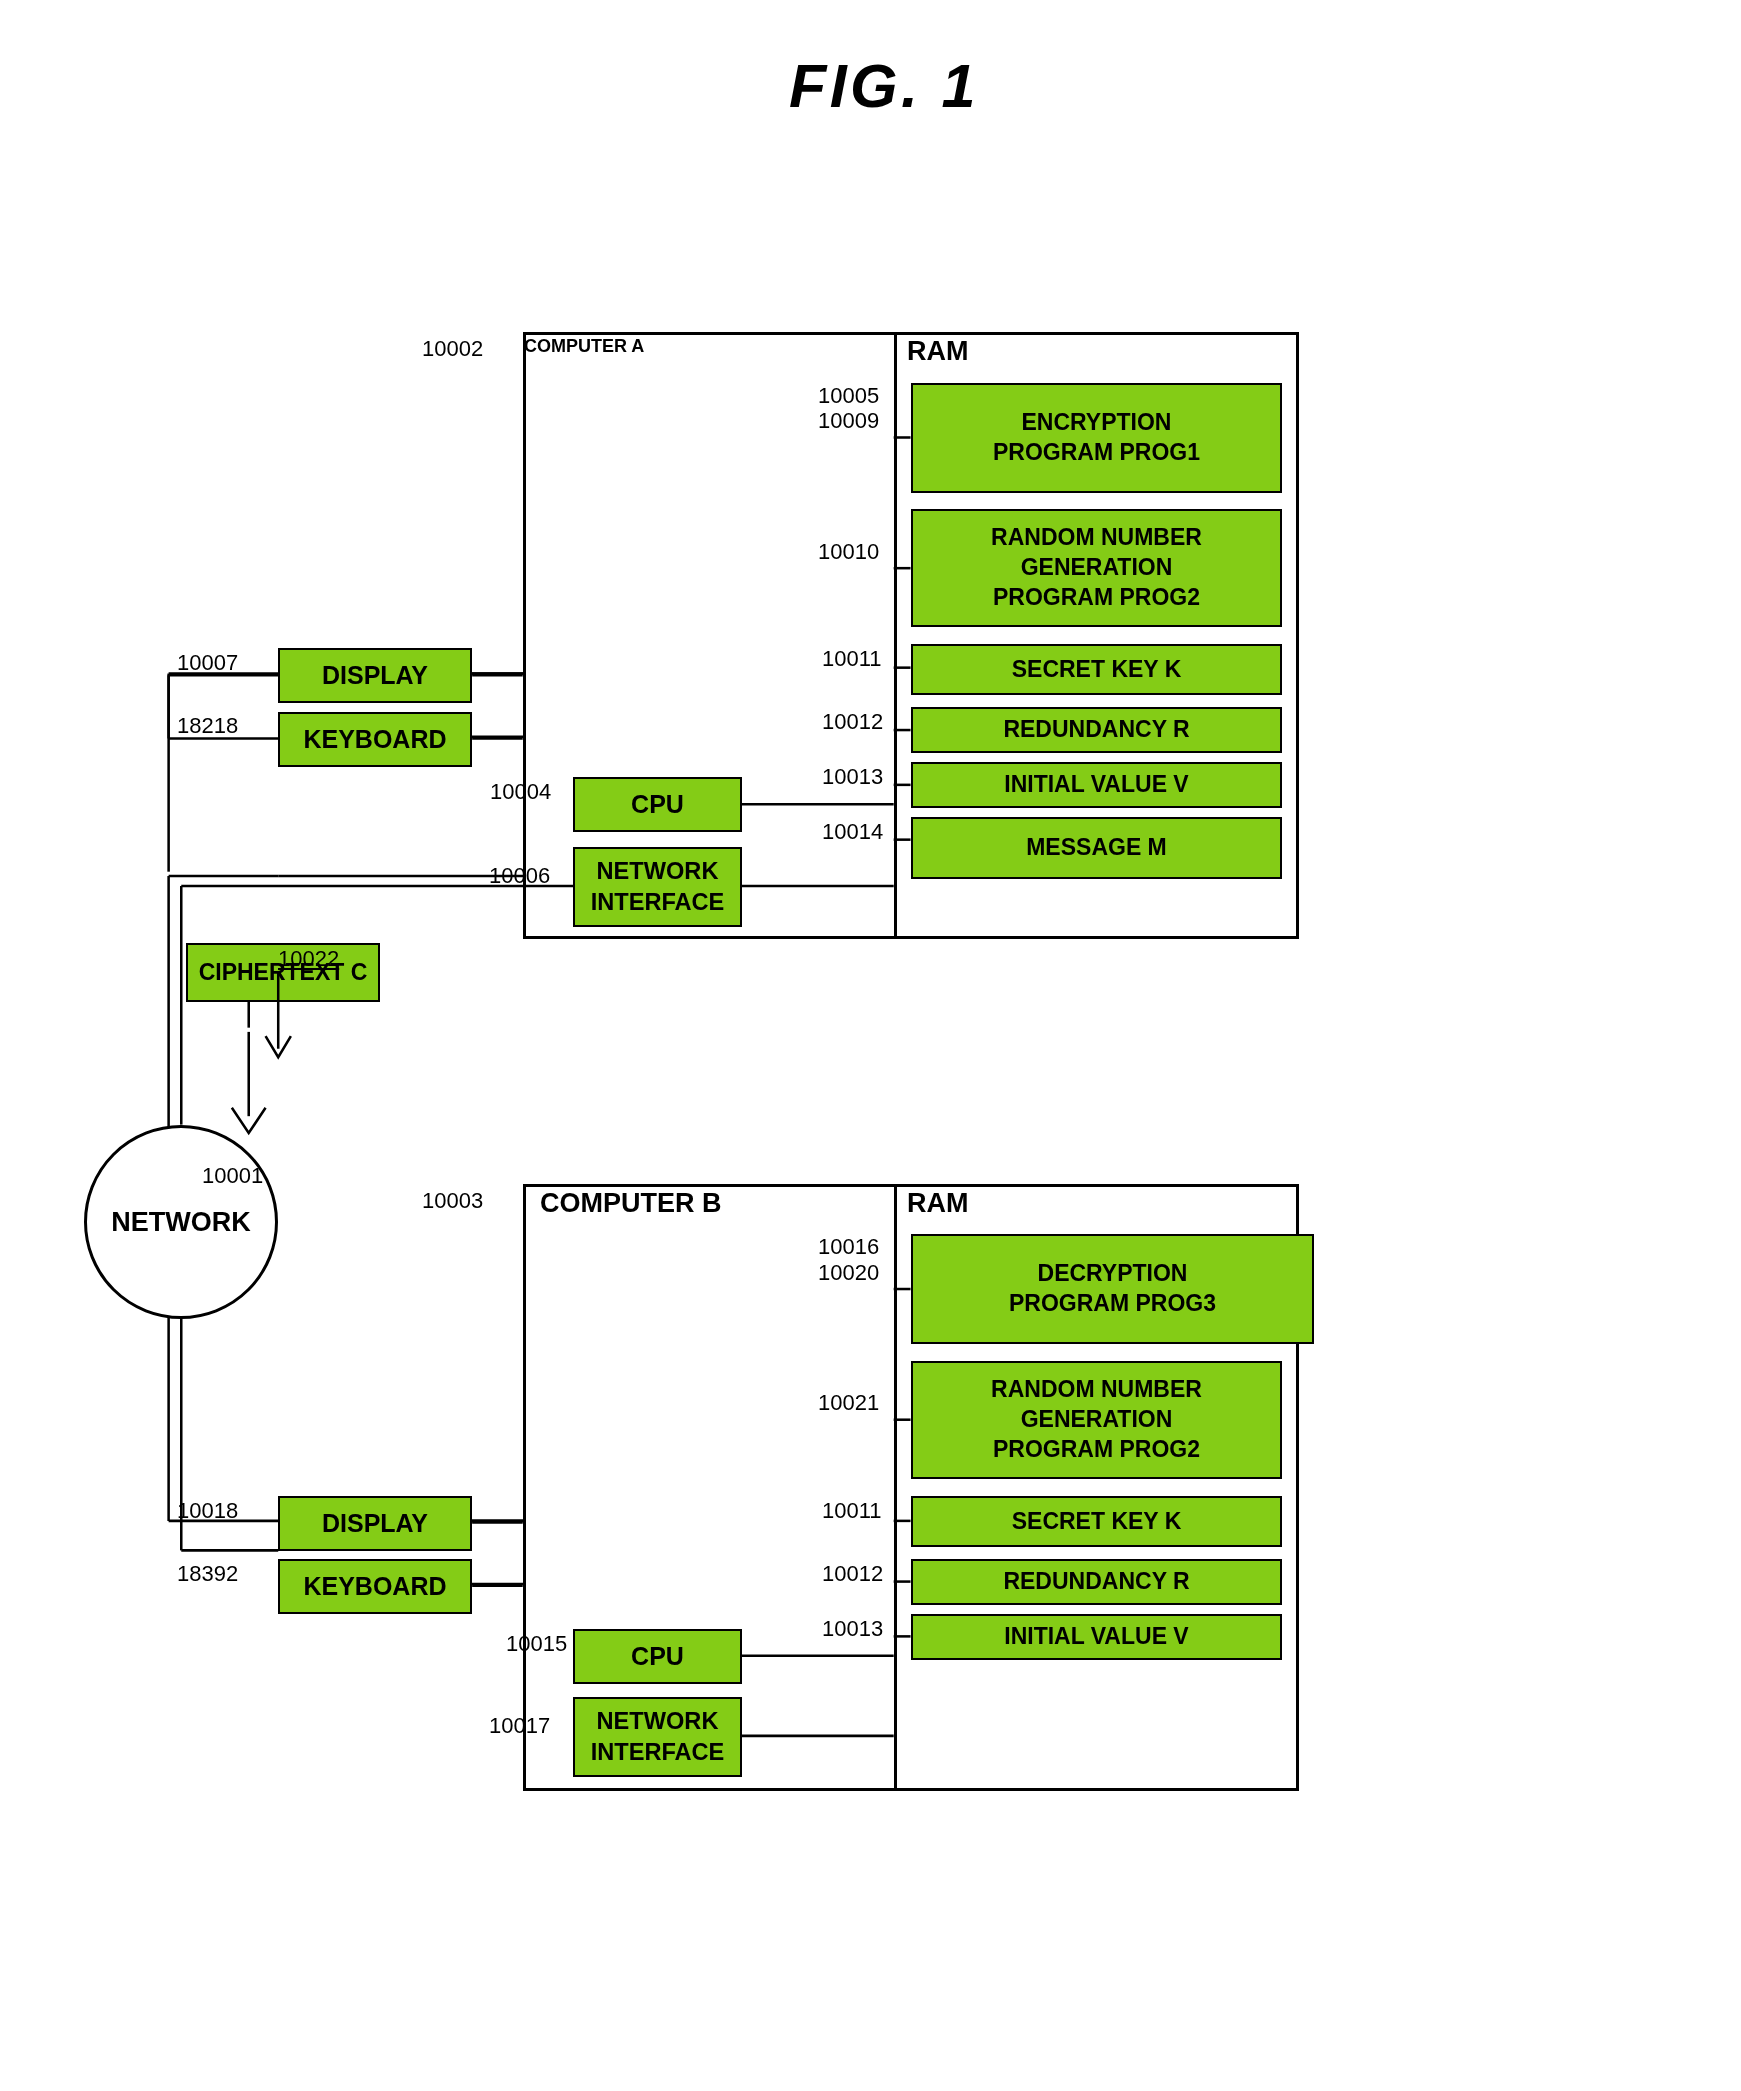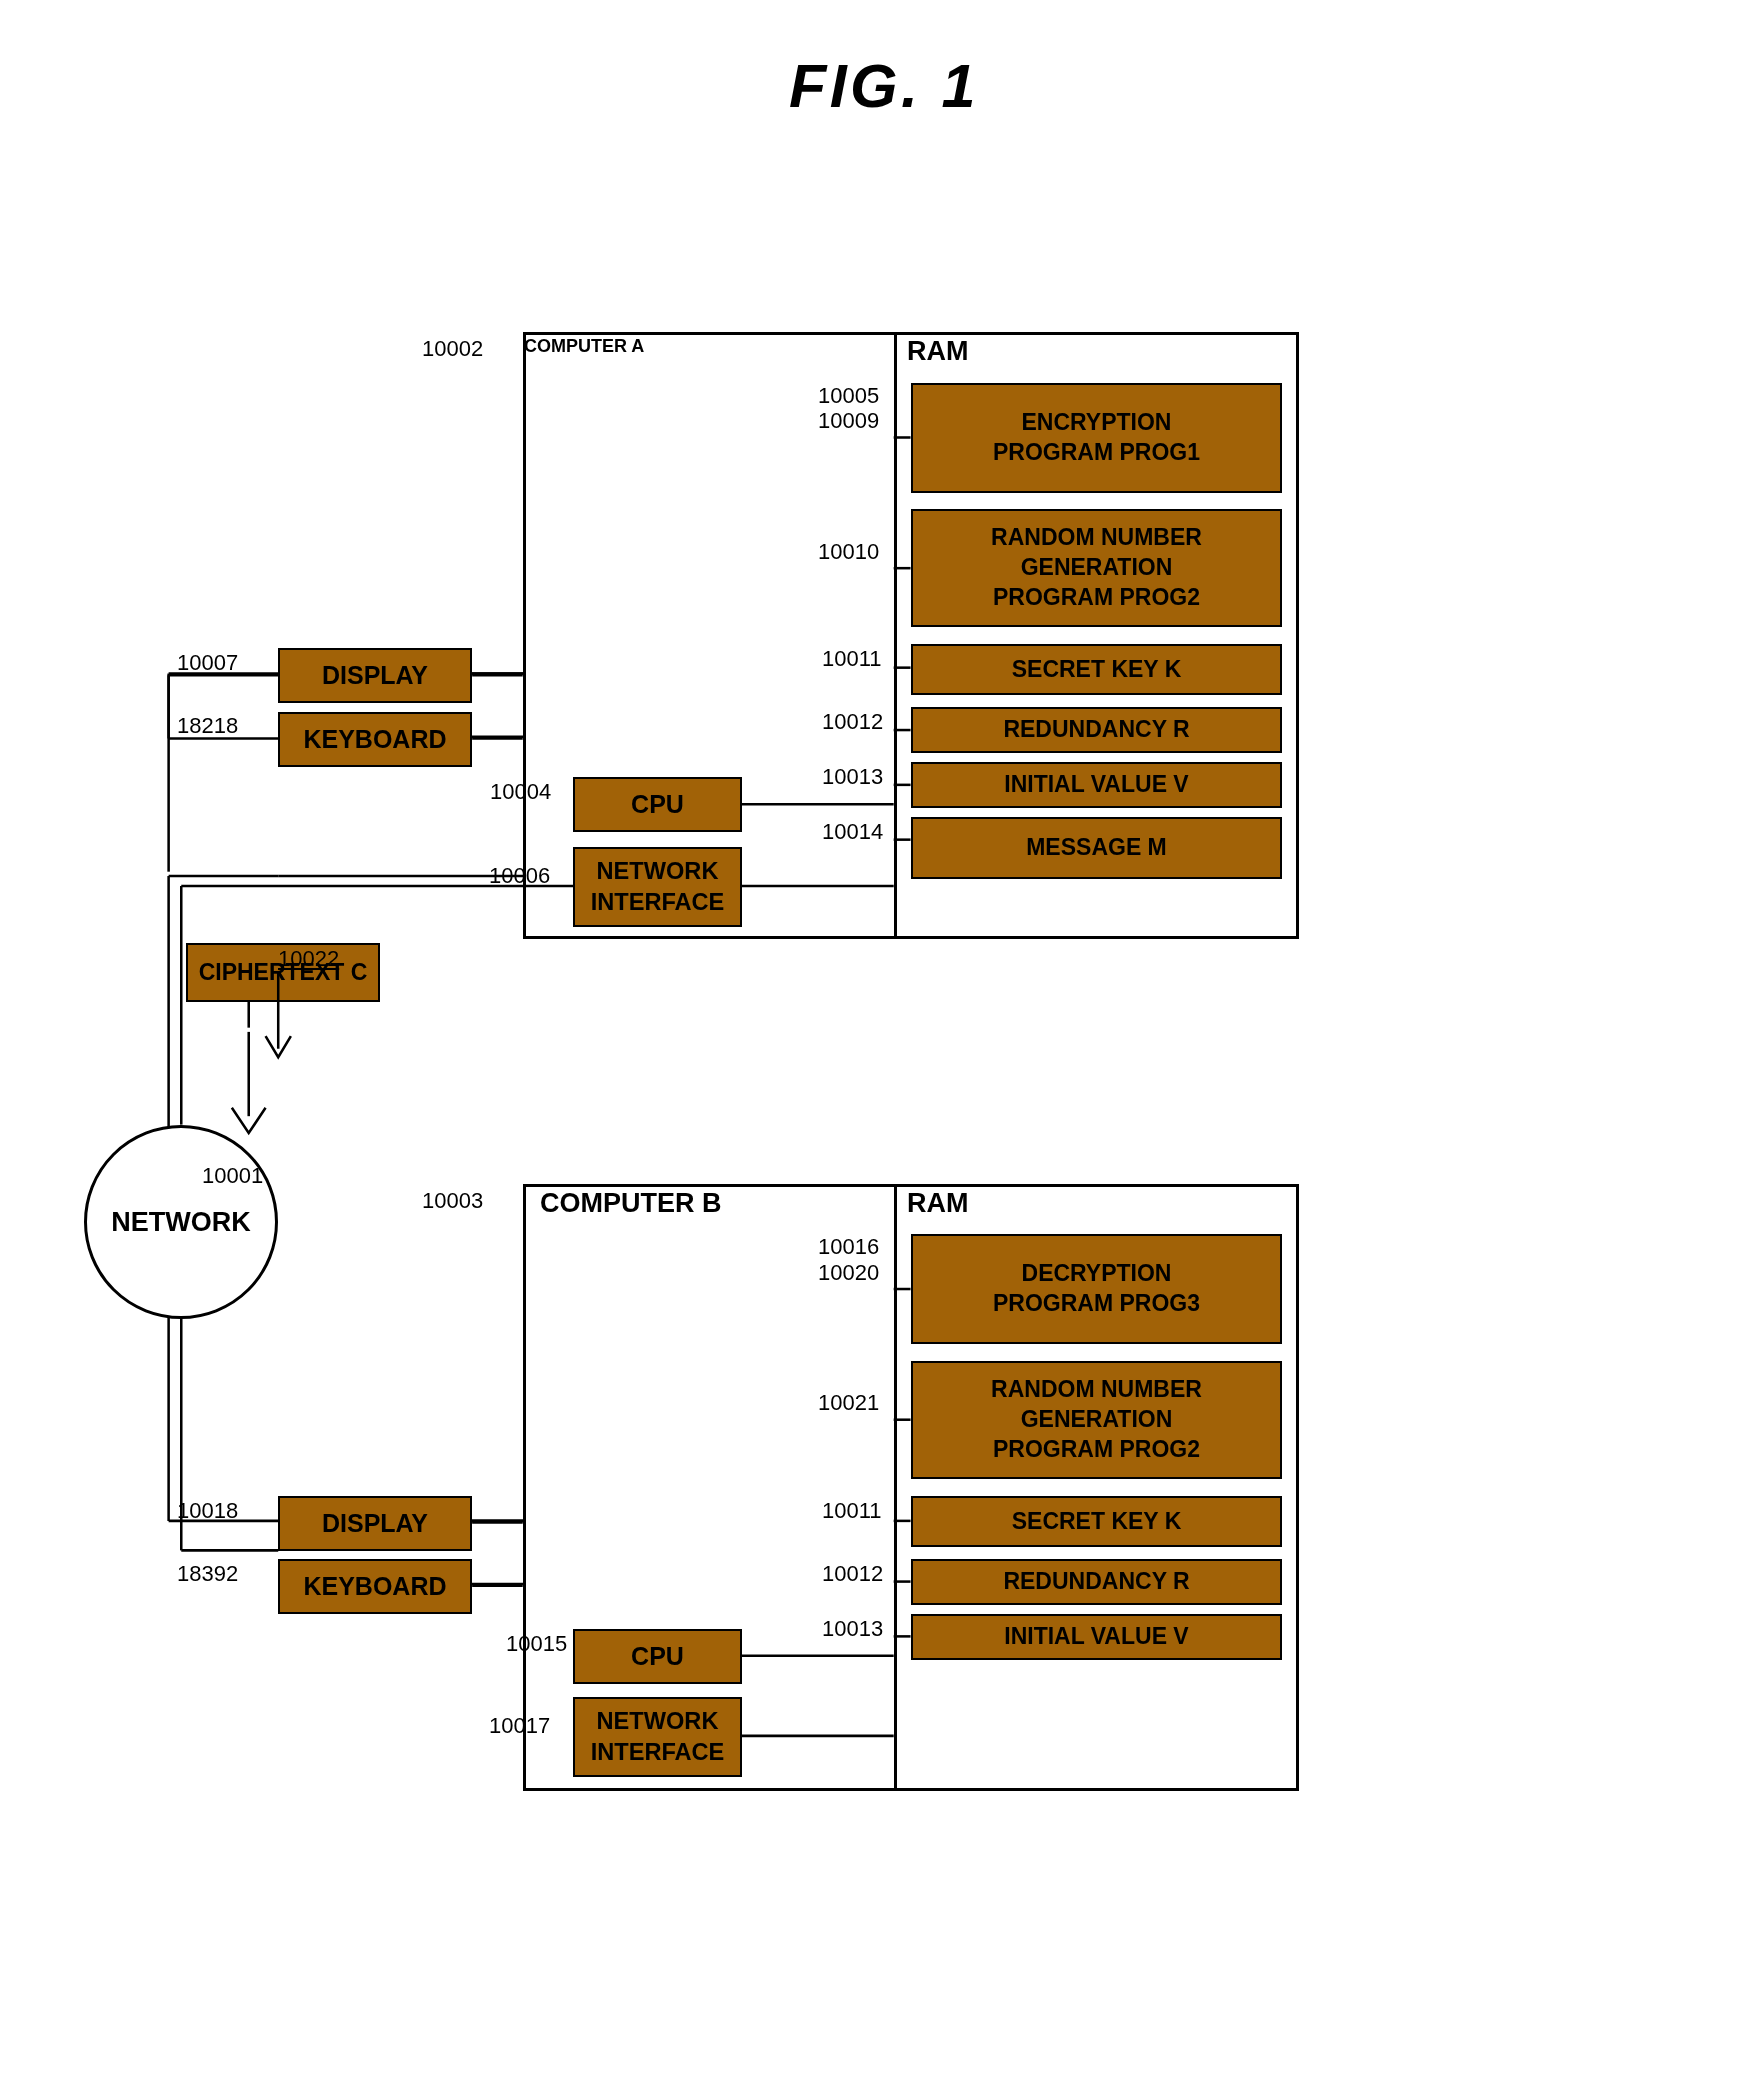--- a/index.html
+++ b/index.html
@@ -26,21 +26,21 @@
     .diagram-area {
       position: relative;
       width: 100%;
       height: 1940px;
     }
 
     
     .box {
       position: absolute;
       border: 2.5px solid #000;
-      background: #a16207;
+      background: #84cc16;
       display: flex;
       align-items: center;
       justify-content: center;
       text-align: center;
       font-size: 25px;
       font-weight: bold;
       line-height: 1.3;
     }
 
     .box-label {
@@ -229,21 +229,21 @@
   <div class="box-label" style="left:540px; top:1033px; font-size:27px;">COMPUTER B</div>
   <div class="ref" style="left:422px; top:1033px;">10003</div>
 
   <div style="
     position:absolute; left:894px; top:1029px; width:405px; height:607px;
     border:3.4px solid #000; background:#fff;
   "></div>
 
   <div class="box-label" style="left:907px; top:1033px; font-size:27px;">RAM</div>
 
-  <div class="box" style="left:911px; top:1079px; width:371px; height:110px; font-size:23px;">
+  <div class="box" style="left:911px; top:1079px; width:403px; height:110px; font-size:23px;">
     DECRYPTION<br>PROGRAM PROG3
   </div>
   <div class="ref" style="left:818px; top:1079px;">10016</div>
   <div class="ref" style="left:818px; top:1105px;">10020</div>
 
   <div class="box" style="left:911px; top:1206px; width:371px; height:118px; font-size:23px;">
     RANDOM NUMBER<br>GENERATION<br>PROGRAM PROG2
   </div>
   <div class="ref" style="left:818px; top:1235px;">10021</div>
 

